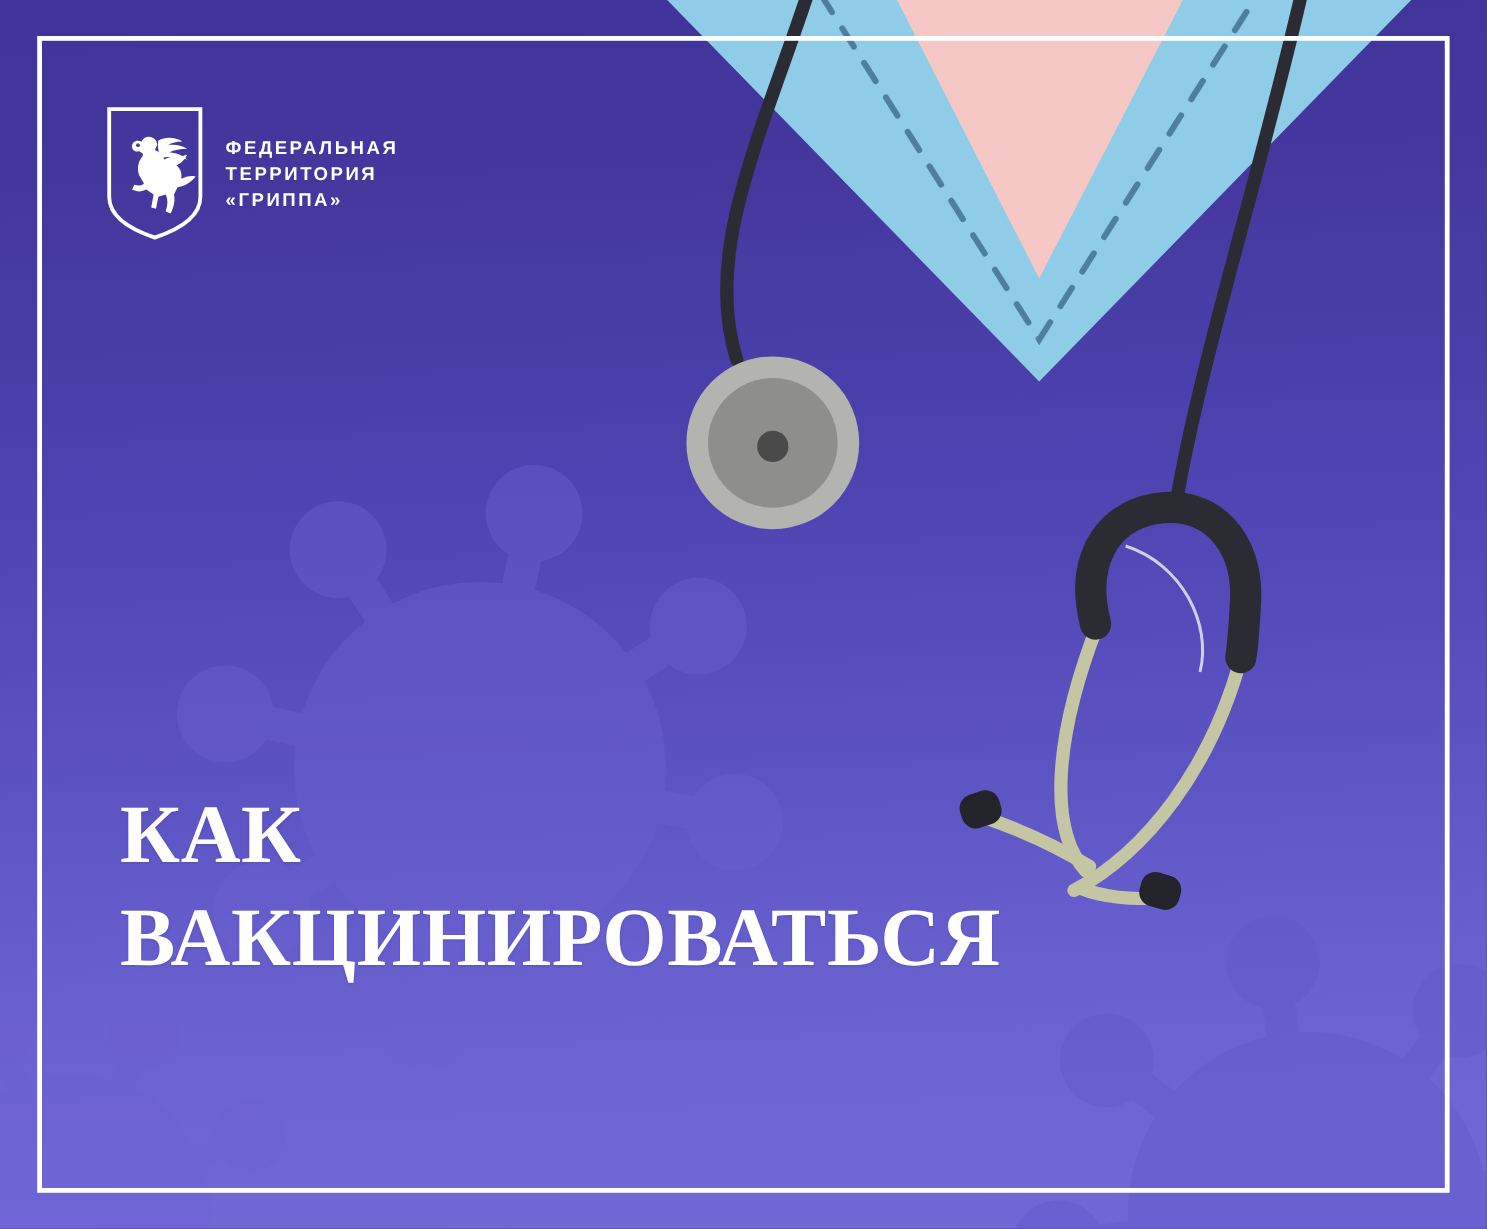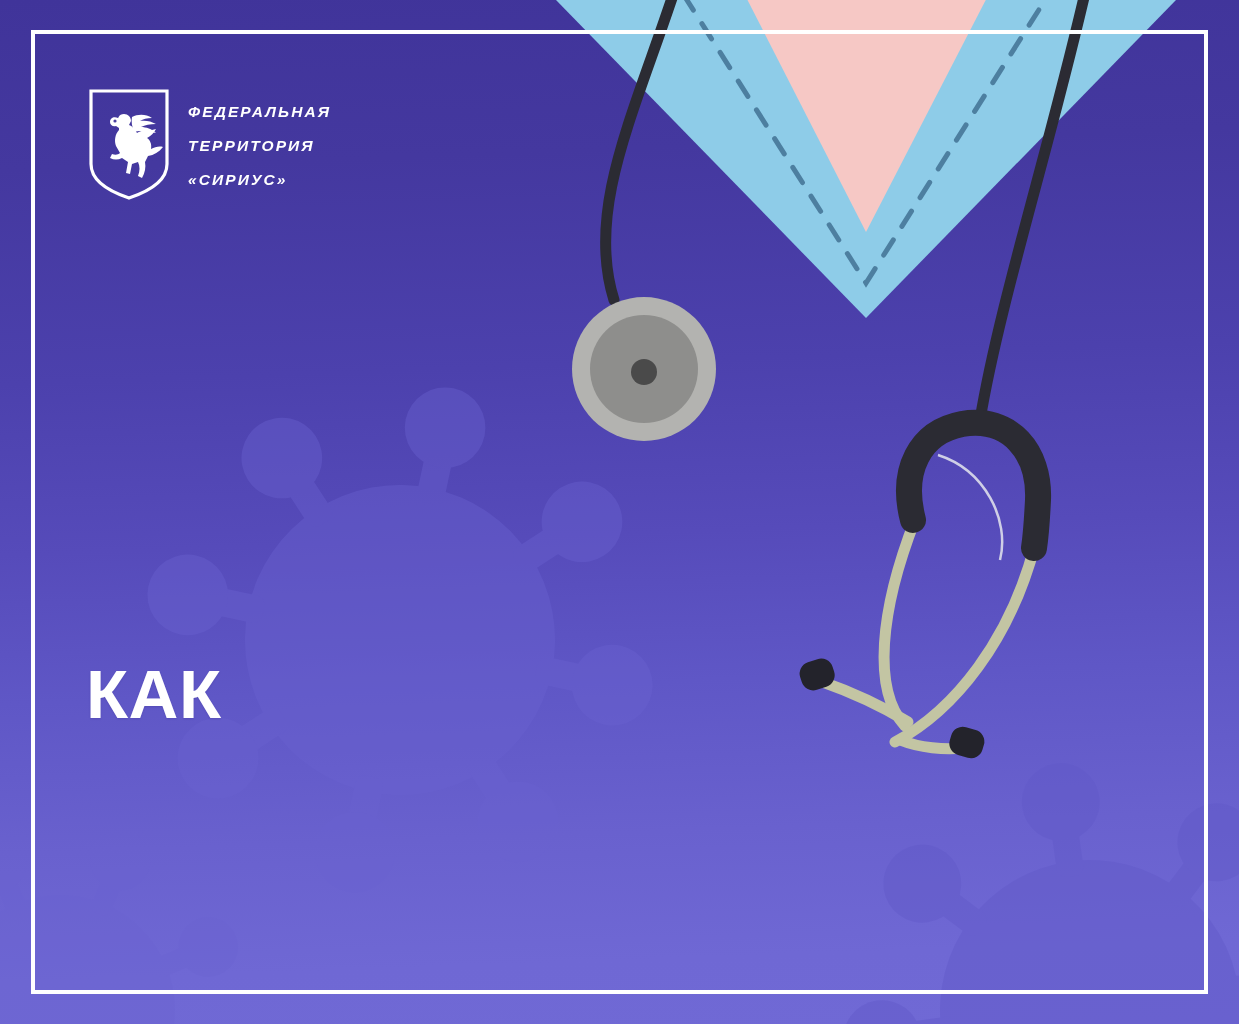--- a/index.html
+++ b/index.html
@@ -56,40 +56,40 @@
     left:88px; top:88px;
     display:flex;
     align-items:center;
     gap:18px;
     z-index:50;
   }
   .logo-shield { width:82px; height:113px; display:block; }
   .logo-text {
     display:flex;
     flex-direction:column;
-    gap:17px;
+    gap:5px;
     padding-top:4px;
-    font-style:italic;
   }
   .logo-text span {
     color:#ffffff;
     font-size:15.5px;
     font-weight:bold;
     letter-spacing:2.1px;
     line-height:1.08;
     white-space:nowrap;
   }
 
   
   .headline {
     position:absolute;
-    left:86px;
+    left:100px;
     top:652px;
     z-index:50;
     width:780px;
+    font-family:Liberation Serif, serif;
   }
   .headline .hl-line {
     display:block;
     color:#ffffff;
     font-size:69px;
     font-weight:bold;
     line-height:86px;
     letter-spacing:0.5px;
     white-space:nowrap;
     text-shadow:0 1px 2px rgba(40,30,110,.18);
@@ -224,21 +224,22 @@
                  C62 36 57 37 53 39 C58 39 64 41 68 45 C60 43 52 42 46 44
                  C44 39 43 33 44 29 Z"></path>
 
         <path d="M30 30 C26 28 22 30 22 34 C22 37 25 39 28 38 L31 40 C33 37 33 33 30 30 Z"></path>
         <circle cx="27" cy="33" r="1.6" fill="#4a3fa0"></circle>
       </g>
     </svg>
     <div class="logo-text">
       <span>ФЕДЕРАЛЬНАЯ</span>
       <span>ТЕРРИТОРИЯ</span>
-      <span>«СИРИУС»</span>
+      <span>«ГРИППА»</span>
     </div>
   </div>
 
   <div class="headline">
     <span class="hl-line">КАК</span>
+    <span class="hl-line">ВАКЦИНИРОВАТЬСЯ</span>
   </div>
 
 </div>
 
 </body></html>

